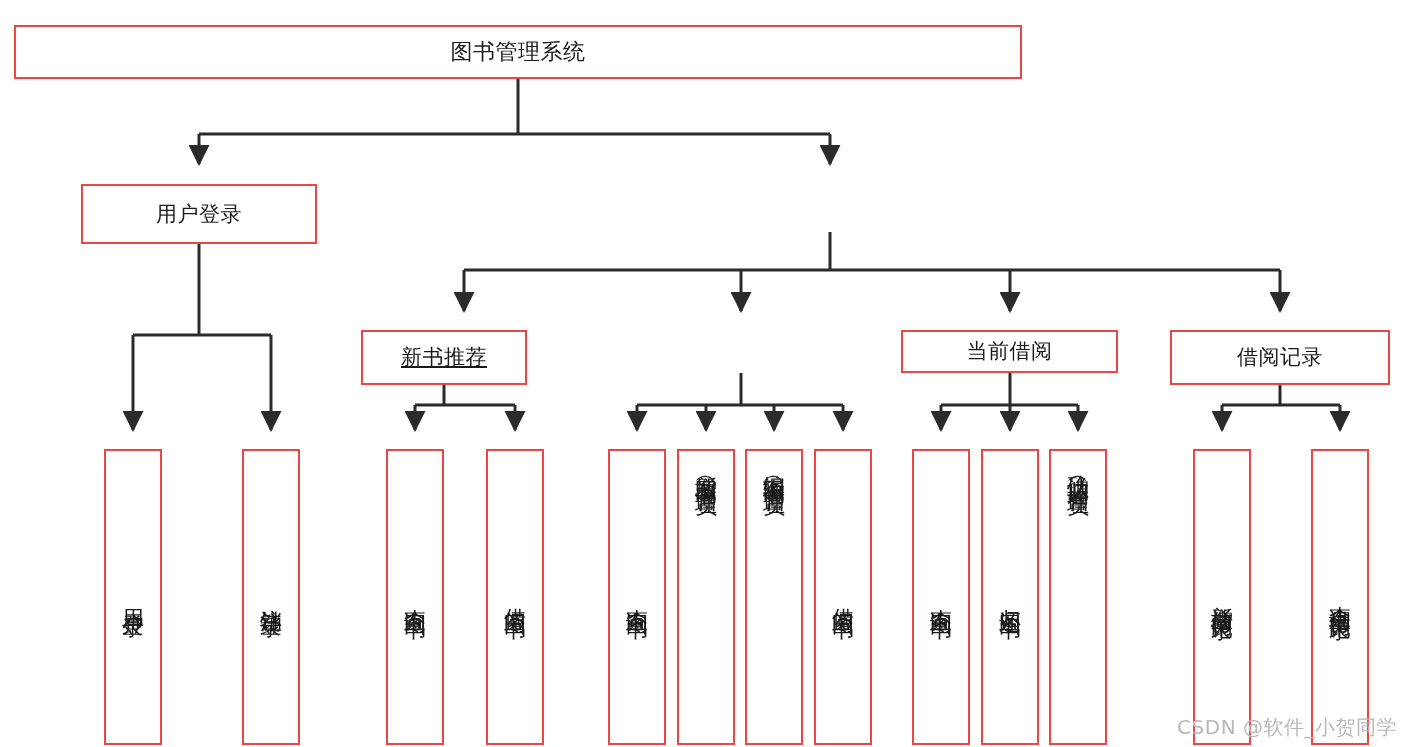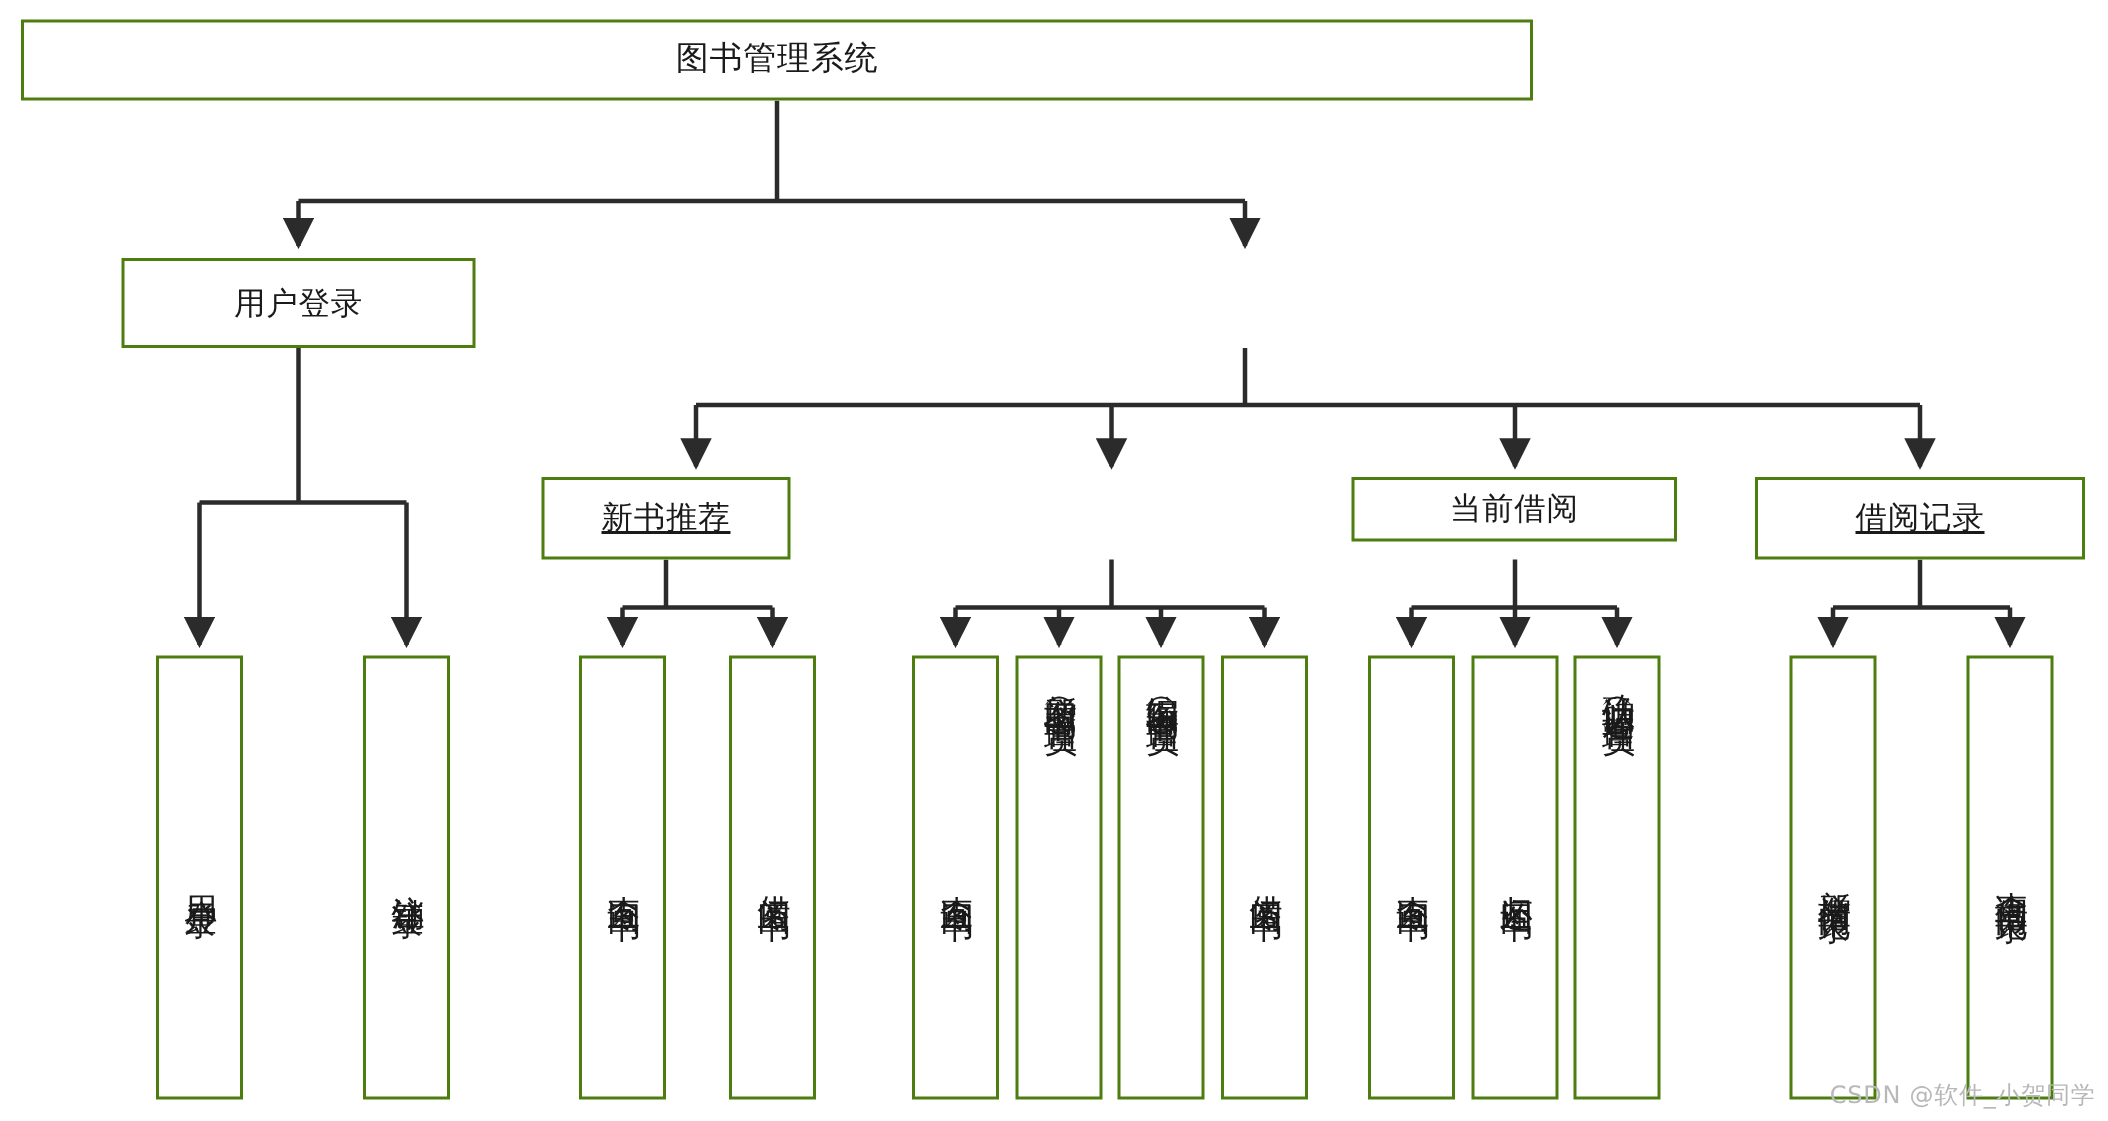--- a/index.html
+++ b/index.html
@@ -22,26 +22,27 @@
     position: absolute;
     left: 0;
     top: 0;
     width: 1405px;
     height: 747px;
     pointer-events: none;
   }
   .node {
     position: absolute;
     box-sizing: border-box;
-    border: 2px solid #4d7c0f;
+    border: 2px solid #ef4444;
     background: #ffffff;
     display: flex;
     align-items: center;
     justify-content: center;
     color: #1a1a1a;
+    margin-top: 12px;
   }
   .node .label {
     display: block;
     text-align: center;
     line-height: 1.18;
   }
   
   .node.horiz .label {
     writing-mode: horizontal-tb;
     font-size: 21px;
@@ -65,21 +66,21 @@
     white-space: nowrap;
   }
   .node.vert.centered {
     align-items: center;
     padding-top: 0;
   }
   #watermark {
     position: absolute;
     right: 8px;
     bottom: 6px;
-    font-size: 16px;
+    font-size: 20px;
     color: #b8b8b8;
     letter-spacing: 0.5px;
     white-space: nowrap;
     user-select: none;
   }
 </style>
 </head>
 <body>
 
 <div id="diagram">
@@ -145,21 +146,21 @@
 
   <div class="node horiz" style="left:361px; top:318px; width:166px; height:55px;text-decoration:underline;">
     <span class="label">新书推荐</span>
   </div>
 
 
   <div class="node horiz" style="left:901px; top:318px; width:217px; height:43px;">
     <span class="label">当前借阅</span>
   </div>
 
-  <div class="node horiz" style="left:1170px; top:318px; width:220px; height:55px;text-decoration:underline;">
+  <div class="node horiz" style="left:1170px; top:318px; width:220px; height:55px;">
     <span class="label">借阅记录</span>
   </div>
 
   <div class="node vert centered" style="left:104px; top:437px; width:58px; height:296px;">
     <span class="label">用户登录</span>
   </div>
 
   <div class="node vert centered" style="left:242px; top:437px; width:58px; height:296px;">
     <span class="label">注销登录</span>
   </div>

